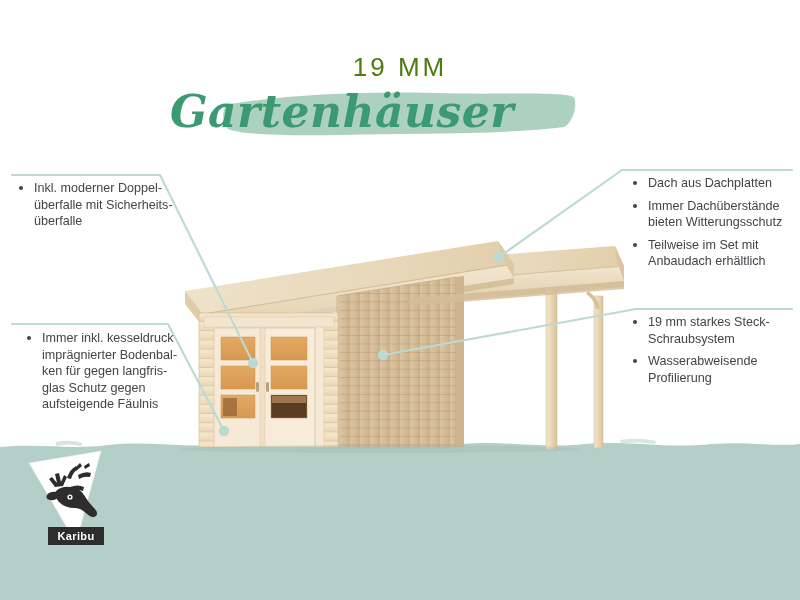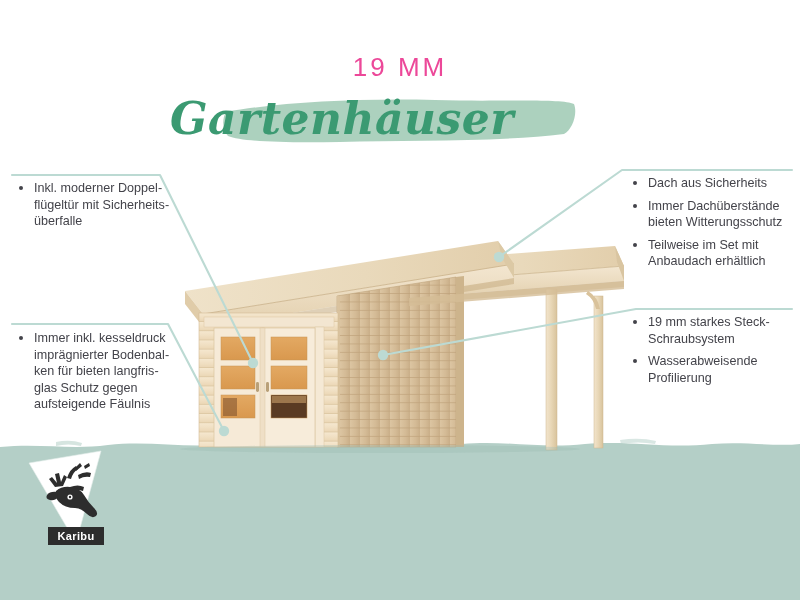--- a/index.html
+++ b/index.html
@@ -12,27 +12,27 @@
   }
   #stage{position:absolute;left:0;top:0;width:800px;height:600px;background:#fff;}
   svg.layer{position:absolute;left:0;top:0;width:800px;height:600px;}
   #svg-scene{z-index:1;}
 
   
   .header-sub{
     position:absolute;left:0;top:52px;width:800px;
     text-align:center;
     font-size:26px;letter-spacing:3px;
-    color:#ec4899;
+    color:#4d7c0f;
     font-family:"Liberation Sans", sans-serif;
     font-weight:400;
     z-index:4;
   }
   .title-wrap{
-    position:absolute;left:0;top:90px;width:684px;height:60px;
+    position:absolute;left:0;top:83px;width:684px;height:60px;
     text-align:center;z-index:4;
   }
   .title-text{
     position:relative;display:inline-block;
     font-family:"DejaVu Serif", serif;
     font-style:italic;
     font-weight:700;
     font-size:44px;
     color:#3b9a72;
     letter-spacing:0.5px;
@@ -54,21 +54,21 @@
     padding-left:20px;
     margin-bottom:6px;
   }
   .callout li:before{
     content:"";
     position:absolute;left:5px;top:6px;
     width:4px;height:4px;border-radius:50%;
     background:#43434a;
   }
   .cl-tl{left:14px;top:180px;width:180px;}
-  .cl-bl{left:14px;top:330px;width:178px;}
+  .cl-bl{left:22px;top:330px;width:178px;}
   .cl-tr{left:628px;top:175px;width:178px;}
   .cl-br{left:628px;top:314px;width:178px;}
 
   
   .disclaimer{
     position:absolute;left:330px;top:538px;width:460px;
     text-align:center;
     font-size:8.2px;
     letter-spacing:0.1px;
     color:#7fa79b;
@@ -290,42 +290,42 @@
                C 280,52 190,50 120,52 C 70,53 22,52 8,46
                C 2,40 2,28 6,22 Z" fill="#a8cfba" opacity="0.95"></path>
     </svg>
     <span class="title-text">Gartenhäuser</span>
   </div>
 
   <div class="callout cl-tl">
     <ul>
       <li>
         <span>Inkl. moderner Doppel-</span><br>
-        <span>flügeltür mit Sicherheits-</span><br>
+        <span>überfalle mit Sicherheits-</span><br>
         <span>überfalle</span>
       </li>
     </ul>
   </div>
 
   <div class="callout cl-bl">
     <ul>
       <li>
         <span>Immer inkl. kesseldruck</span><br>
         <span>imprägnierter Bodenbal-</span><br>
-        <span>ken für bieten langfris-</span><br>
+        <span>ken für gegen langfris-</span><br>
         <span>glas Schutz gegen</span><br>
         <span>aufsteigende Fäulnis</span>
       </li>
     </ul>
   </div>
 
   <div class="callout cl-tr">
     <ul>
       <li>
-        <span>Dach aus Sicherheits</span>
+        <span>Dach aus Dachplatten</span>
       </li>
       <li>
         <span>Immer Dachüberstände</span><br>
         <span>bieten Witterungsschutz</span>
       </li>
       <li>
         <span>Teilweise im Set mit</span><br>
         <span>Anbaudach erhältlich</span>
       </li>
     </ul>

